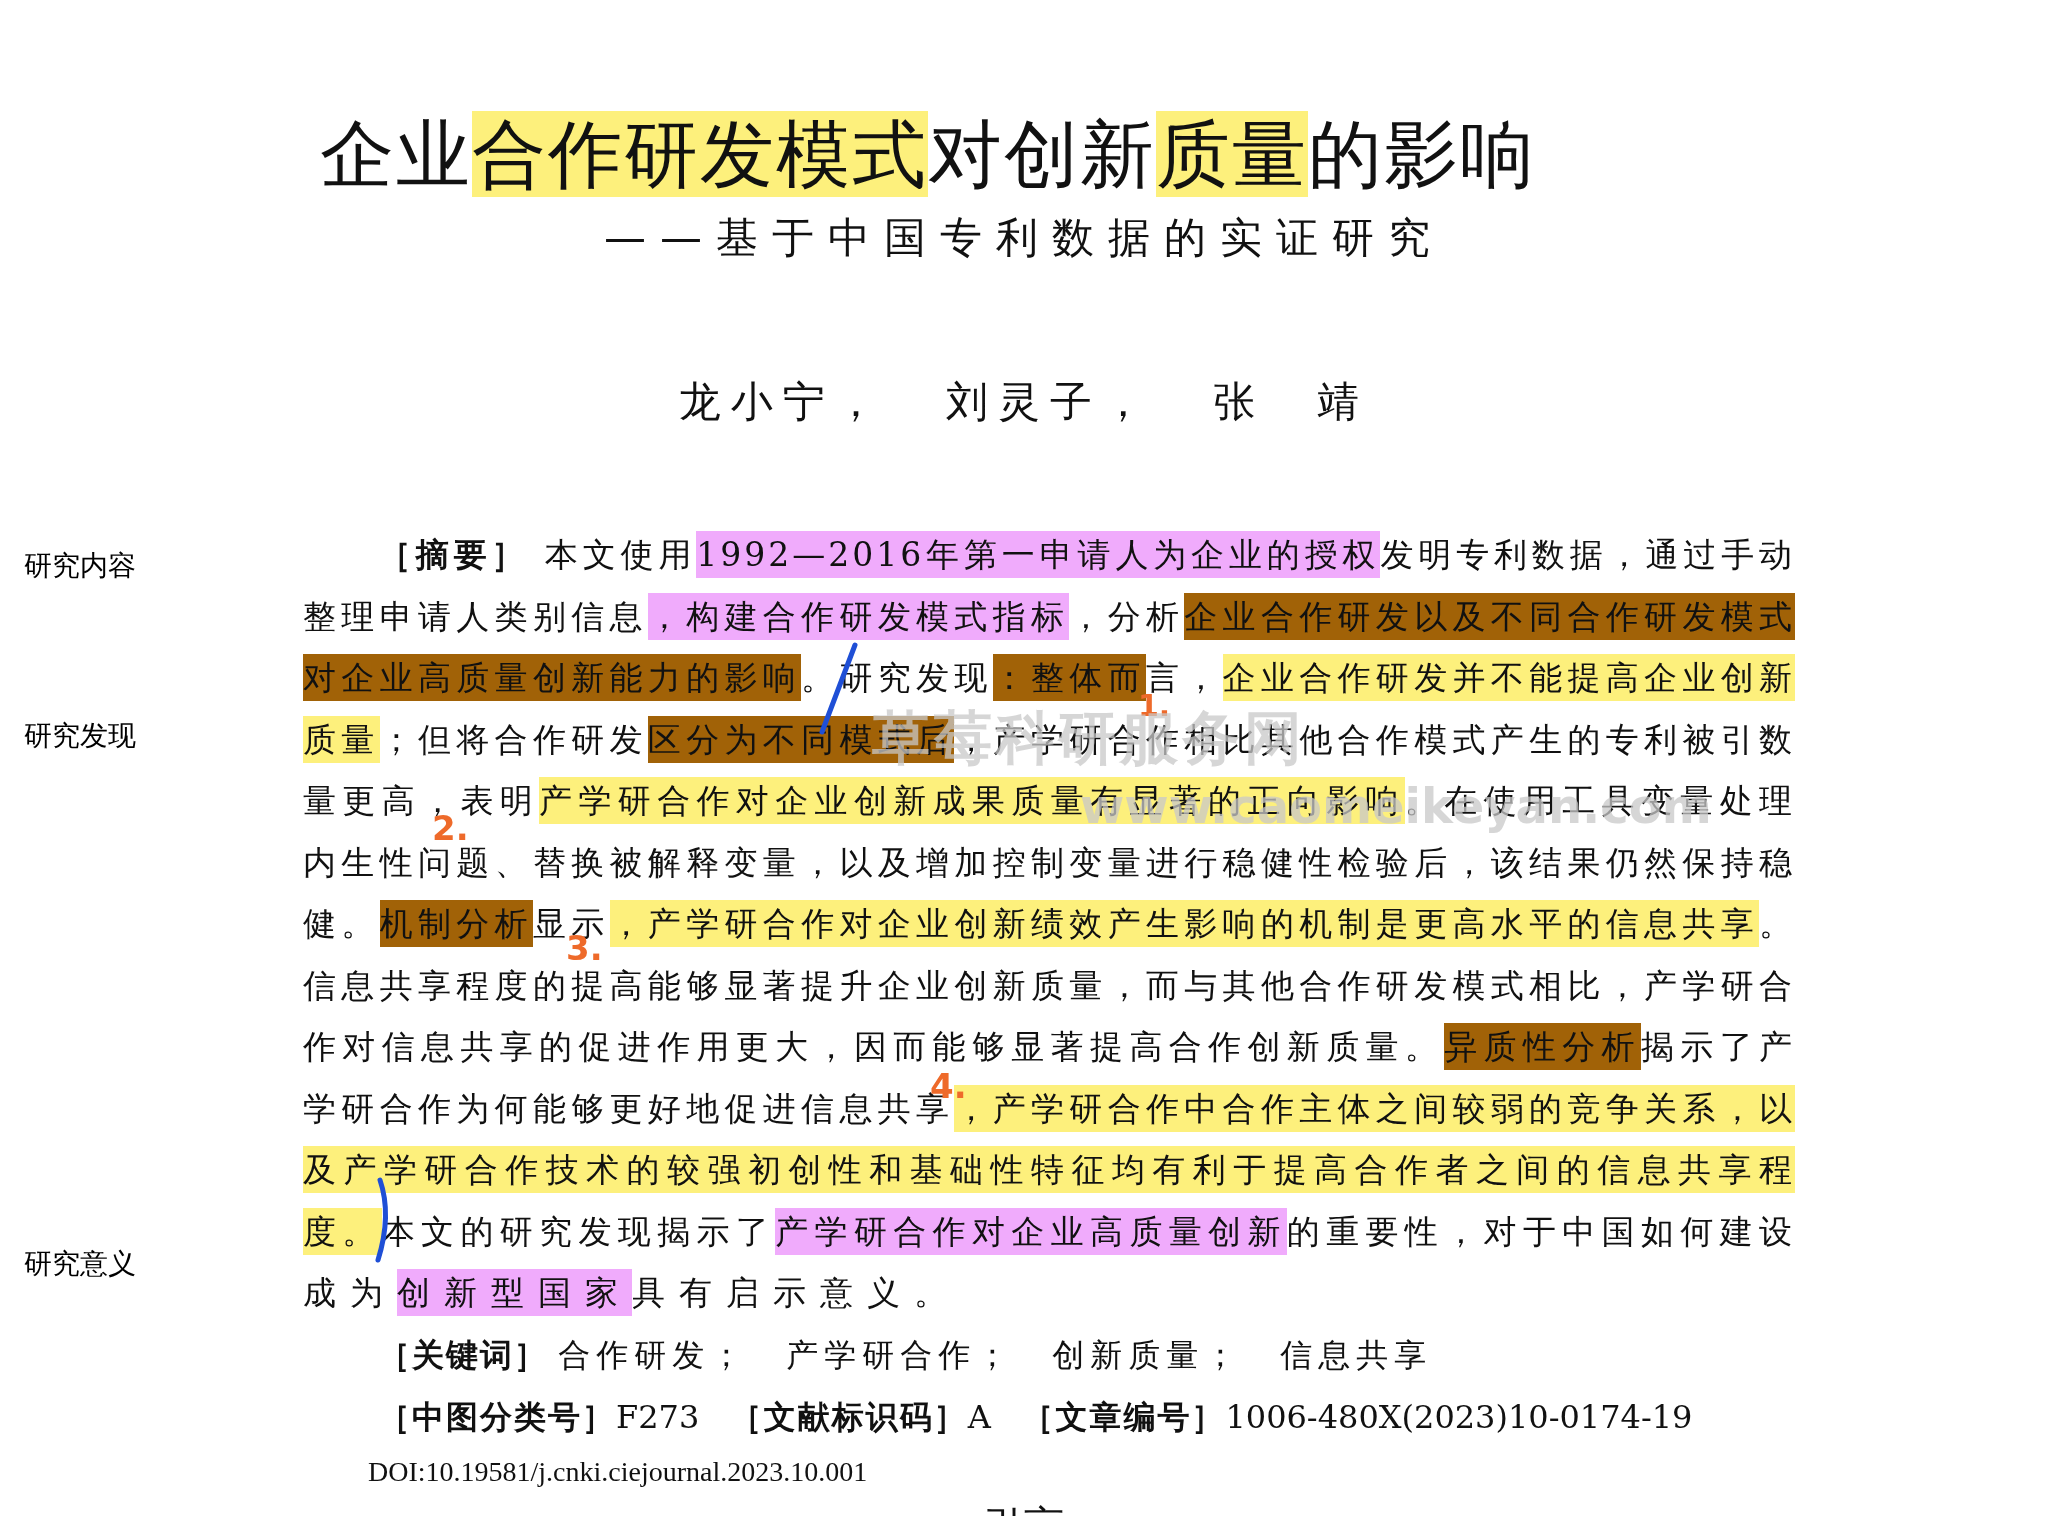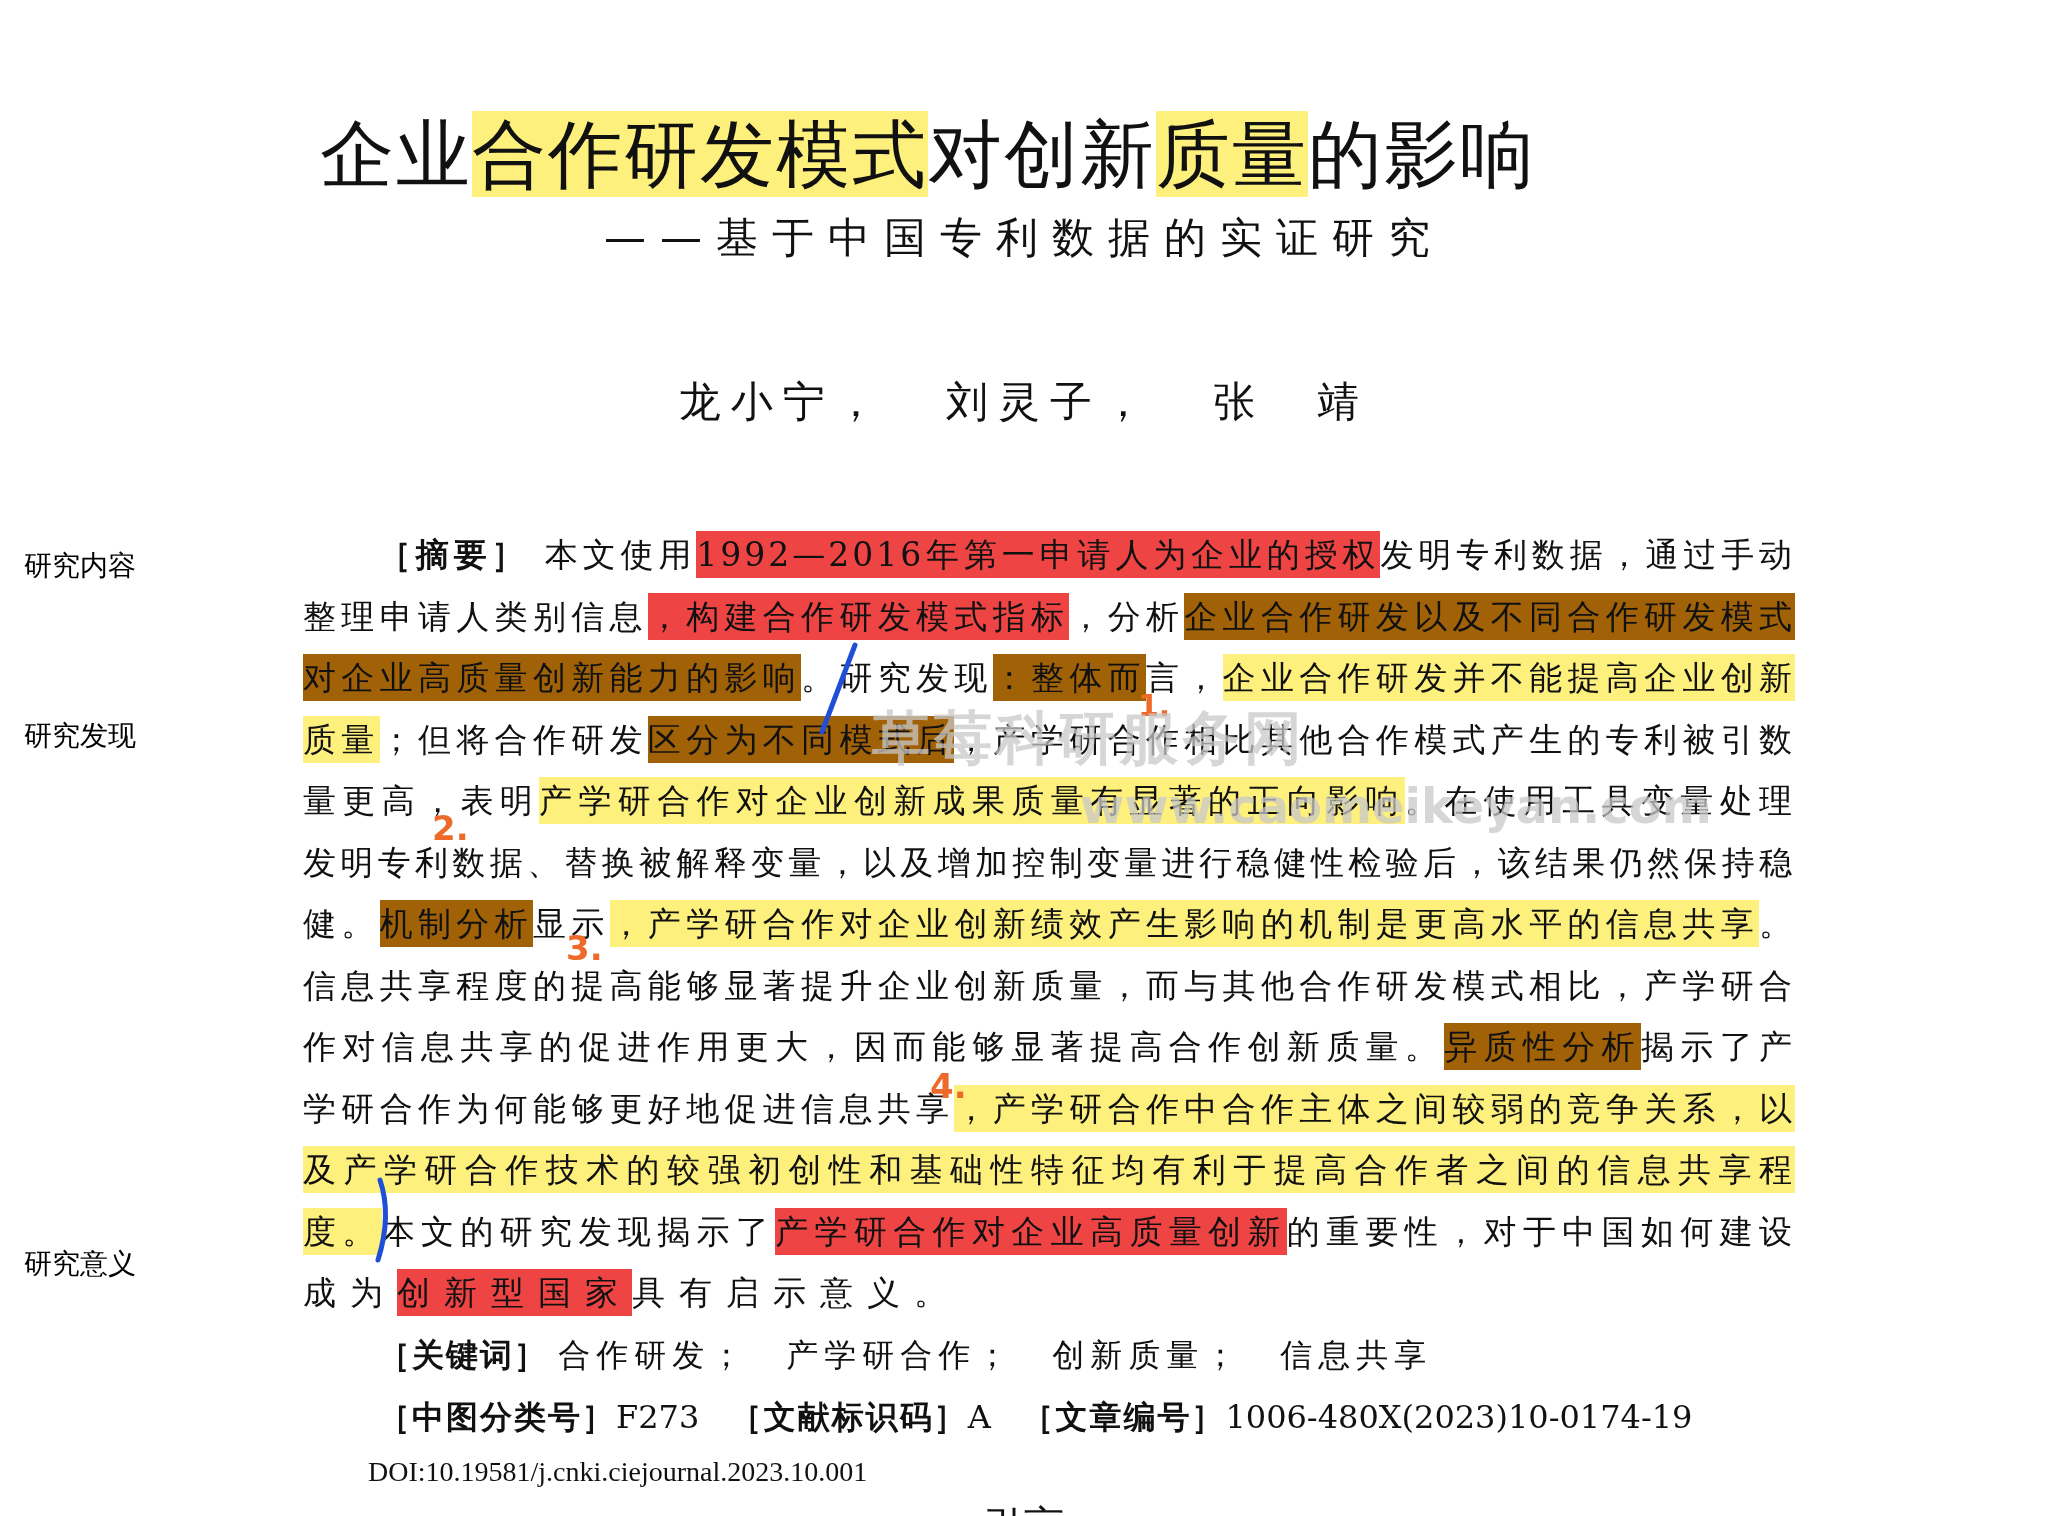--- a/index.html
+++ b/index.html
@@ -4,21 +4,21 @@
 <style>
   html, body { margin:0; padding:0; }
   body { width:2048px; height:1516px; background:#ffffff; position:relative; overflow:hidden;
          font-family:"DejaVu Serif","Liberation Serif",serif; color:#111; }
   .title { position:absolute; left:0; width:1856px; top:104px; text-align:center; font-size:74px; line-height:100px; letter-spacing:2px; font-family:"DejaVu Sans","Liberation Sans",sans-serif; font-weight:400; }
   .subtitle { position:absolute; left:0; width:2048px; top:208px; text-align:center; font-size:42px; line-height:60px; letter-spacing:14px; font-family:"DejaVu Sans","Liberation Sans",sans-serif; }
   .authors { position:absolute; left:0; width:2048px; top:372px; text-align:center; font-size:42px; line-height:60px; letter-spacing:10px; }
   .authors span { margin:8px 18px; }
   .hl-y { background:#fdf07c; }
   .hl-p { background:#a16207; }
-  .hl-b { background:#ef4444; }
+  .hl-b { background:#f0abfc; }
   .side-label { position:absolute; left:24px; color:#000000; font-size:28px; line-height:48px; font-family:"DejaVu Sans","Liberation Sans",sans-serif; }
   .line { position:absolute; left:303px; width:1492px; font-size:33px; line-height:50px; white-space:nowrap; text-align:justify; text-align-last:justify; letter-spacing:3px; }
   .line span { padding:4px 0; }
   .bold { font-weight:700; font-family:"DejaVu Sans","Liberation Sans",sans-serif; }
   .meta { position:absolute; left:378px; font-size:32px; line-height:50px; white-space:nowrap; }
   .meta .lab { font-weight:700; font-family:Liberation Sans, sans-serif; letter-spacing:2px; }
   .meta .val { letter-spacing:6px; }
   .doi { position:absolute; left:368px; top:1452px; font-size:28px; line-height:40px; font-family:"Liberation Serif",serif; }
   .intro { position:absolute; left:0; width:2048px; text-align:center; top:1500px; font-size:40px; line-height:50px; }
   .watermark { position:absolute; color:rgba(200,200,200,0.75); font-weight:700; font-family:"DejaVu Sans","Liberation Sans",sans-serif; pointer-events:none; }
@@ -46,21 +46,21 @@
 <div class="line" style="top:530px; left:378px; width:1417px;"><span class="bold">［摘要］</span> <span>本文使用</span><span class="hl-b">1992—2016年第一申请人为企业的授权</span><span>发明专利数据，通过手动</span></div>
 
 <div class="line" style="top:592px;"><span>整理申请人类别信息</span><span class="hl-b">，构建合作研发模式指标</span><span>，分析</span><span class="hl-p">企业合作研发以及不同合作研发模式</span></div>
 
 <div class="line" style="top:653px;"><span class="hl-p">对企业高质量创新能力的影响</span><span>。研究发现</span><span class="hl-p">：整体而</span><span>言，</span><span class="hl-y">企业合作研发并不能提高企业创新</span></div>
 
 <div class="line" style="top:715px;"><span class="hl-y">质量</span><span>；但将合作研发</span><span class="hl-p">区分为不同模式后</span><span>，产学研合作相比其他合作模式产生的专利被引数</span></div>
 
 <div class="line" style="top:776px;"><span>量更高，表明</span><span class="hl-y">产学研合作对企业创新成果质量有显著的正向影响</span><span>。在使用工具变量处理</span></div>
 
-<div class="line" style="top:838px;"><span>发明专利数据、替换被解释变量，以及增加控制变量进行稳健性检验后，该结果仍然保持稳</span></div>
+<div class="line" style="top:838px;"><span>内生性问题、替换被解释变量，以及增加控制变量进行稳健性检验后，该结果仍然保持稳</span></div>
 
 <div class="line" style="top:899px;"><span>健。</span><span class="hl-p">机制分析</span><span>显示</span><span class="hl-y">，产学研合作对企业创新绩效产生影响的机制是更高水平的信息共享</span><span>。</span></div>
 
 <div class="line" style="top:961px;"><span>信息共享程度的提高能够显著提升企业创新质量，而与其他合作研发模式相比，产学研合</span></div>
 
 <div class="line" style="top:1022px;"><span>作对信息共享的促进作用更大，因而能够显著提高合作创新质量。</span><span class="hl-p">异质性分析</span><span>揭示了产</span></div>
 
 <div class="line" style="top:1084px;"><span>学研合作为何能够更好地促进信息共享</span><span class="hl-y">，产学研合作中合作主体之间较弱的竞争关系，以</span></div>
 
 <div class="line" style="top:1145px;"><span class="hl-y">及产学研合作技术的较强初创性和基础性特征均有利于提高合作者之间的信息共享程</span></div>

